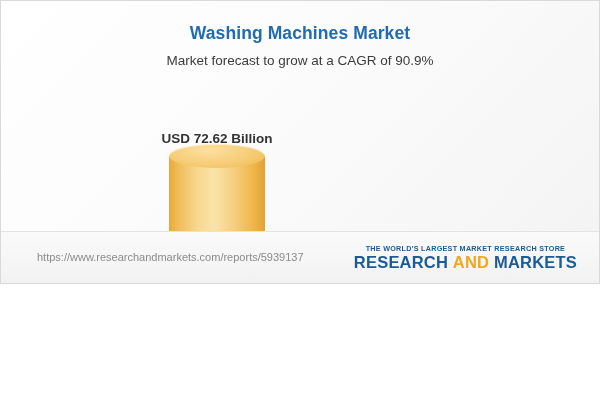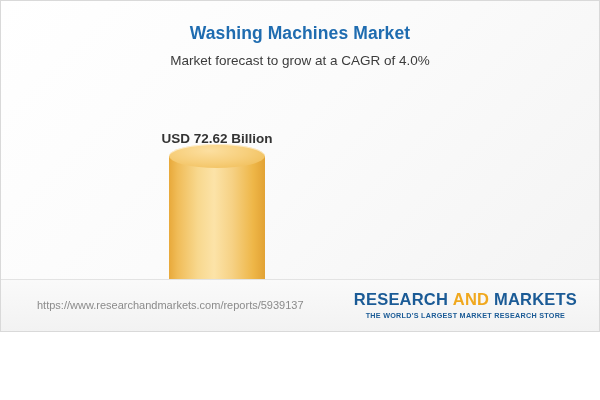--- a/index.html
+++ b/index.html
@@ -4,21 +4,21 @@
 <style>
   * { margin:0; padding:0; box-sizing:border-box; }
   html,body { width:600px; height:400px; }
   body {
     font-family:"Liberation Sans", sans-serif;
     background:#ffffff;
     overflow:hidden;
   }
   #card {
     position:relative;
-    width:600px; height:332px;
+    width:600px; height:284px;
     background:linear-gradient(135deg,#ffffff 0%,#fbfbfb 45%,#f3f3f3 100%);
     border:1px solid #d9d9d9;
     overflow:hidden;
   }
 
   
   #title {
     position:absolute; left:0; top:22px; width:100%;
     text-align:center;
     font-size:17.5px; font-weight:bold;
@@ -118,21 +118,21 @@
     font-size:7.2px; font-weight:bold; color:#1b5b96;
     letter-spacing:.28px; margin-top:2px; white-space:nowrap;
   }
 </style>
 </head>
 <body>
 
 <div id="card">
 
   <div id="title">Washing Machines Market</div>
-  <div id="subtitle">Market forecast to grow at a CAGR of 4.0%</div>
+  <div id="subtitle">Market forecast to grow at a CAGR of 90.9%</div>
 
   <div id="plot">
 
     <div class="bar-group g0">
       <div class="val-label">USD 72.62 Billion</div>
       <div class="stack">
         <div class="shadow"></div>
         <div class="seg gold" style="height: 153.1px;">
           <div class="body"></div>
           <div class="cap bot"></div>
@@ -141,20 +141,20 @@
       </div>
       <div class="cat-label">2026</div>
     </div>
 
 
   </div>
 
   <div id="footer">
     <div id="footer-url">https://www.researchandmarkets.com/reports/5939137</div>
     <div id="logo">
+      <div id="logo-tag">THE WORLD'S LARGEST MARKET RESEARCH STORE</div>
       <div id="logo-main">
         <span>RESEARCH</span><span>&nbsp;</span><span class="gold-word">AND</span><span>&nbsp;</span><span>MARKETS</span>
       </div>
-      <div id="logo-tag">THE WORLD'S LARGEST MARKET RESEARCH STORE</div>
     </div>
   </div>
 
 </div>
 
 </body></html>

